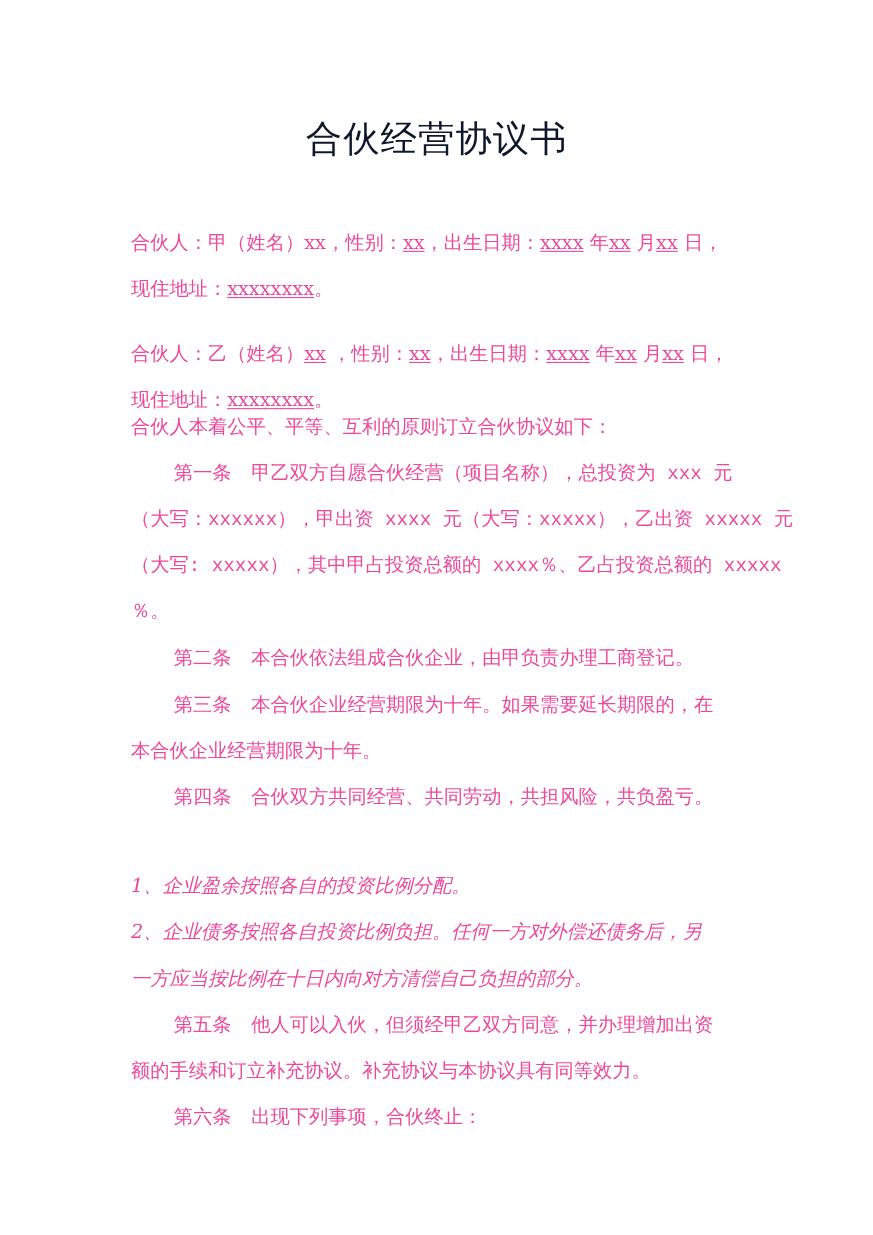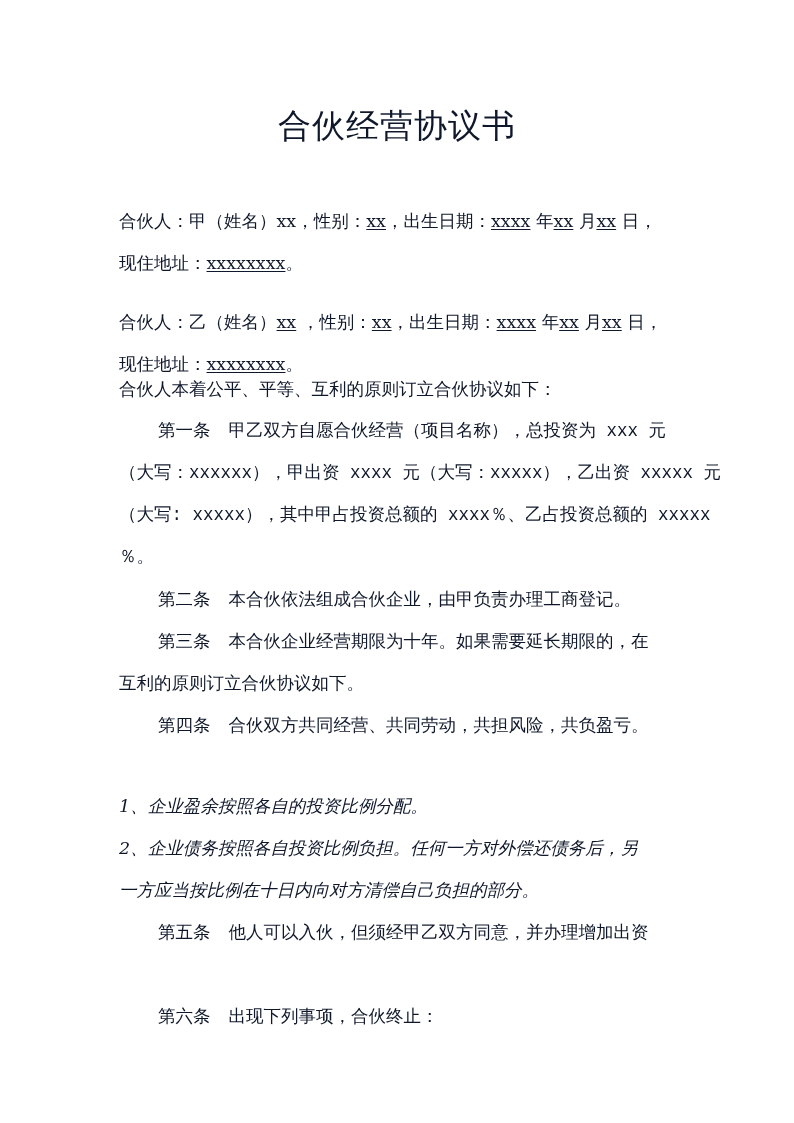--- a/index.html
+++ b/index.html
@@ -31,21 +31,21 @@
       line-height: 44px;
       color: #0f172a;
     }
     .para {
       position: absolute;
       left: 119px;
       width: 560px;
       font-size: 17.5px;
       line-height: 42px;
       white-space: nowrap;
-      color: #0f172a;
+      color: #ec4899;
     }
     .u {
       text-decoration: underline;
       text-underline-offset: 2px;
     }
     .line { display: block; height: 42px; white-space: nowrap; }
     .gap { display: inline-block; width: 18px; }
   </style>
 </head>
 <body>
@@ -74,34 +74,35 @@
     <span class="line">（大写: xxxxx），其中甲占投资总额的 xxxx％、乙占投资总额的 xxxxx</span>
     <span class="line">％。</span>
   </div>
 
   <div class="para" style="top:578px;">
     <span class="line" style="padding-left:39px;"><span>第二条</span><span class="gap"></span><span>本合伙依法组成合伙企业，由甲负责办理工商登记。</span></span>
   </div>
 
   <div class="para" style="top:620px;">
     <span class="line" style="padding-left:39px;"><span>第三条</span><span class="gap"></span><span>本合伙企业经营期限为十年。如果需要延长期限的，在</span></span>
-    <span class="line">互利的原则订立合伙协议如下。</span>
+    <span class="line">本合伙企业经营期限为十年。</span>
   </div>
 
   <div class="para" style="top:704px;">
     <span class="line" style="padding-left:39px;"><span>第四条</span><span class="gap"></span><span>合伙双方共同经营、共同劳动，共担风险，共负盈亏。</span></span>
   </div>
 
   <div class="para" style="top:785px;font-style:italic;">
     <span class="line">1、企业盈余按照各自的投资比例分配。</span>
     <span class="line">2、企业债务按照各自投资比例负担。任何一方对外偿还债务后，另</span>
     <span class="line">一方应当按比例在十日内向对方清偿自己负担的部分。</span>
   </div>
 
   <div class="para" style="top:911px;">
     <span class="line" style="padding-left:39px;"><span>第五条</span><span class="gap"></span><span>他人可以入伙，但须经甲乙双方同意，并办理增加出资</span></span>
+    <span class="line">额的手续和订立补充协议。补充协议与本协议具有同等效力。</span>
   </div>
 
   <div class="para" style="top:995px;">
     <span class="line" style="padding-left:39px;"><span>第六条</span><span class="gap"></span><span>出现下列事项，合伙终止：</span></span>
   </div>
 
 </div>
 
 </body></html>

